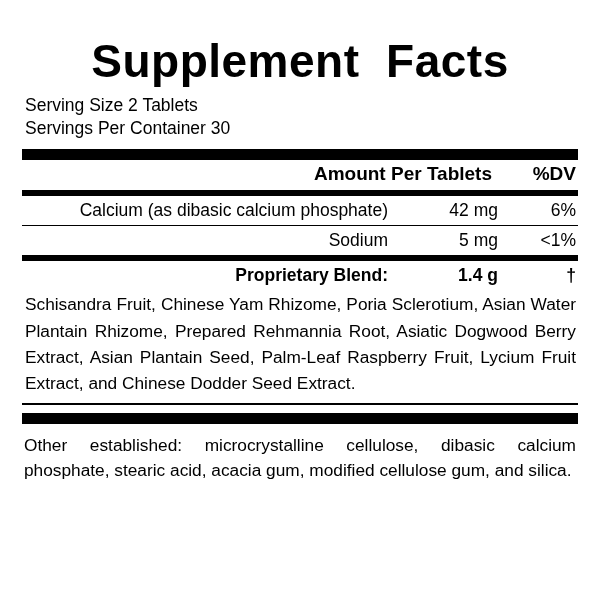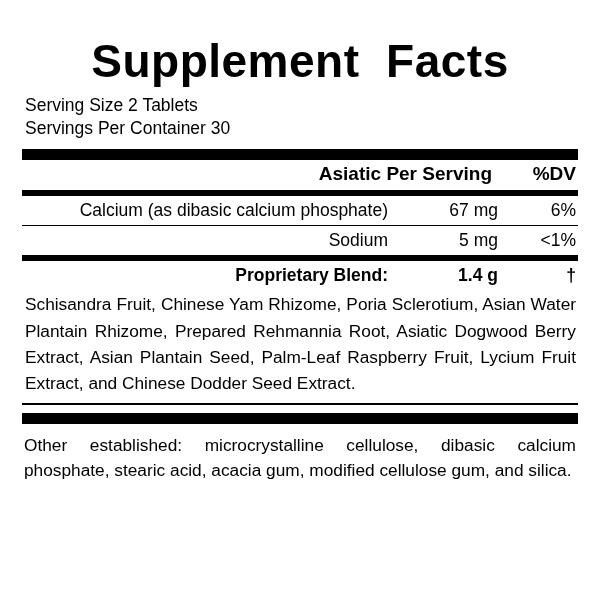--- a/index.html
+++ b/index.html
@@ -128,29 +128,29 @@
   <div class="title">Supplement  Facts</div>
 
   <div>
     <div class="servings">Serving Size 2 Tablets</div>
     <div class="servings">Servings Per Container 30</div>
   </div>
 
   <div class="rule-thick"></div>
 
   <div class="row hdr">
-    <div class="amt-h">Asiatic Per Serving</div>
+    <div class="amt-h">Amount Per Tablets</div>
     <div class="dv-h">%DV</div>
   </div>
 
   <div class="rule-mid"></div>
 
   <div class="row">
     <div class="nm">Calcium (as dibasic calcium phosphate)</div>
-    <div class="amt">67 mg</div>
+    <div class="amt">42 mg</div>
     <div class="dv">6%</div>
   </div>
 
   <div class="rule-hair"></div>
 
   <div class="row">
     <div class="nm">Sodium</div>
     <div class="amt">5 mg</div>
     <div class="dv">&lt;1%</div>
   </div>

